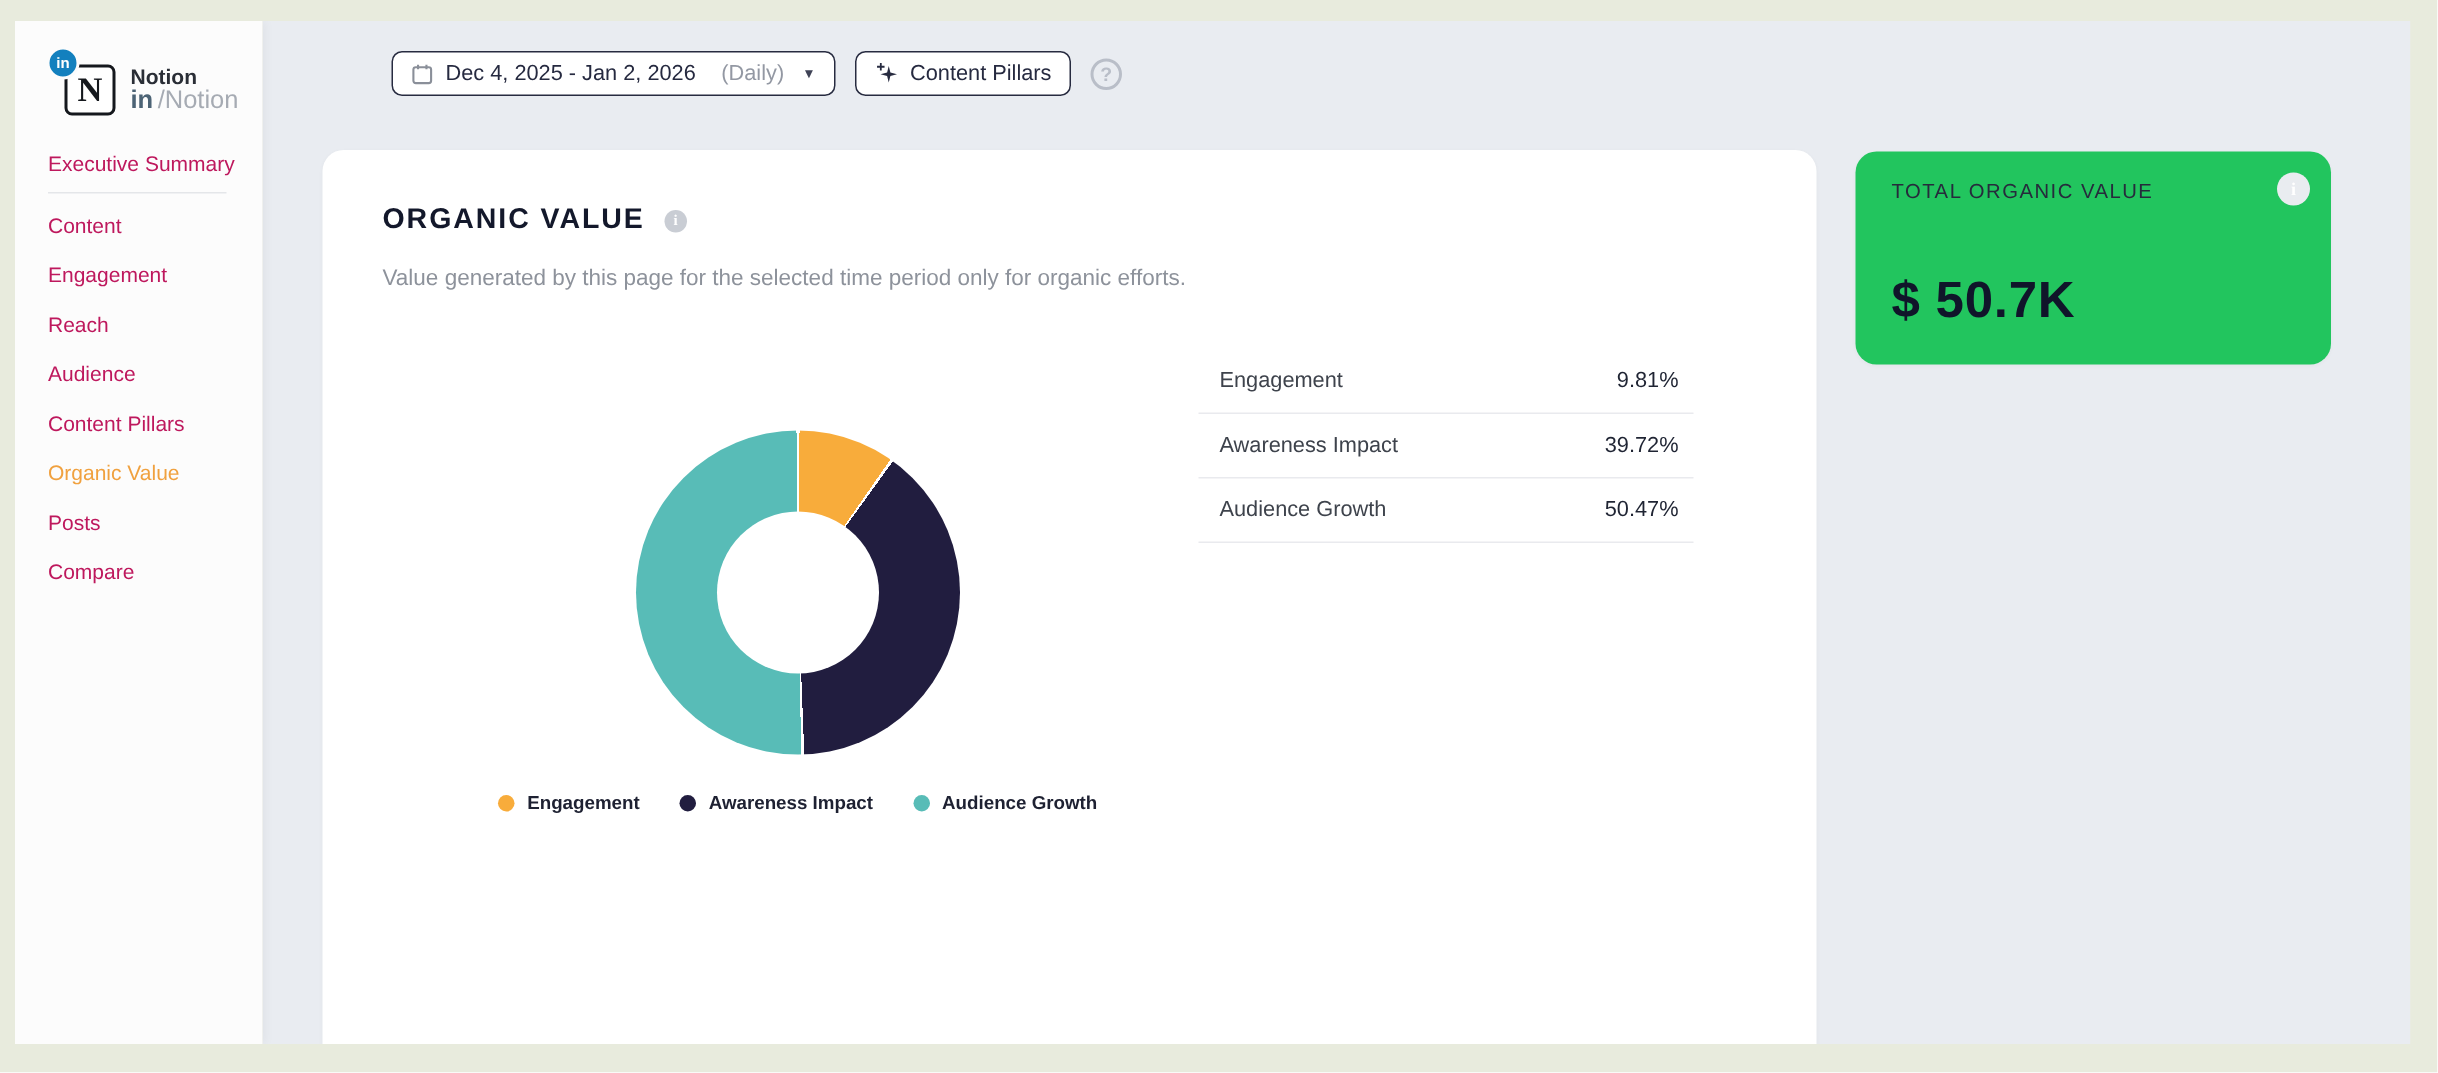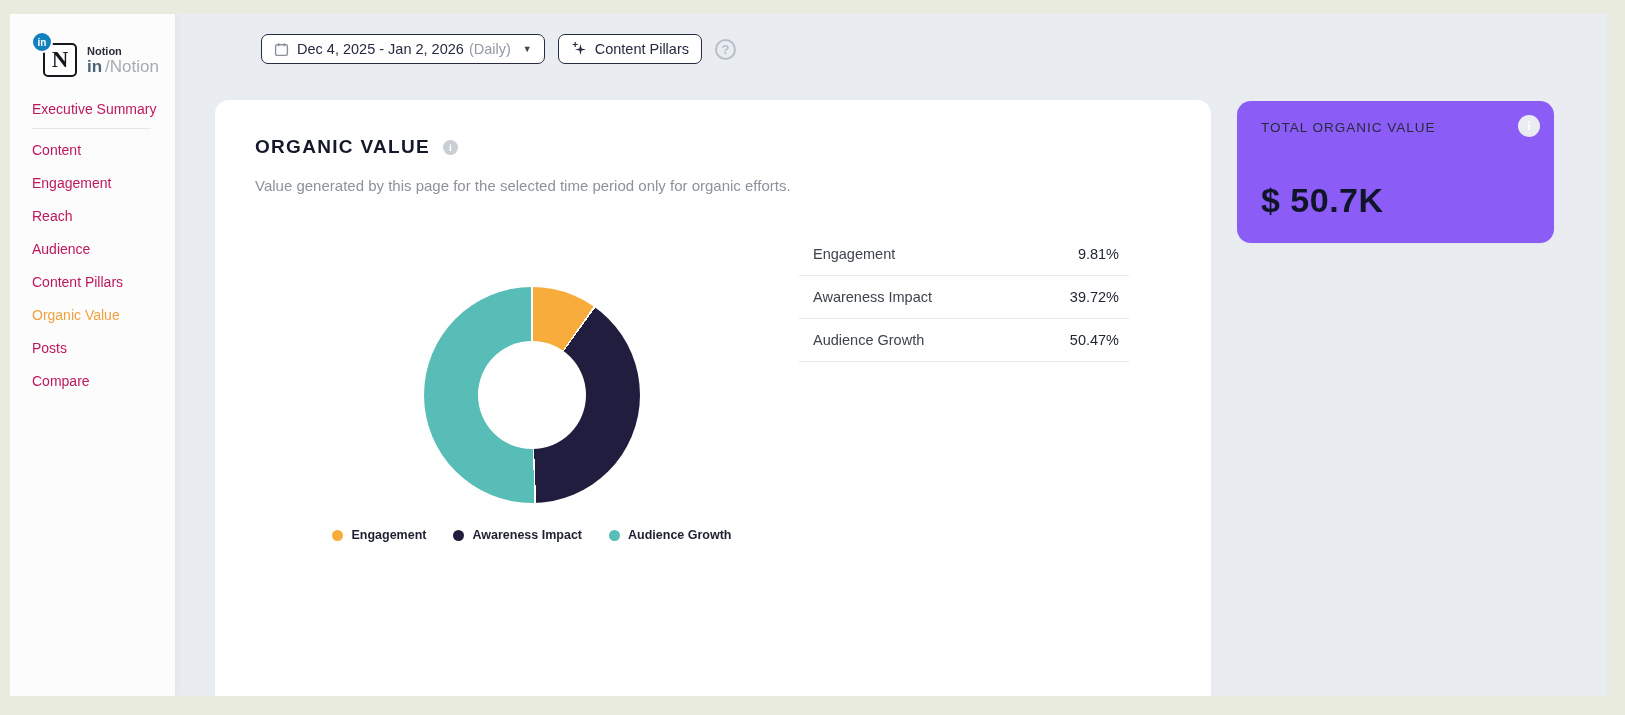--- a/index.html
+++ b/index.html
@@ -44,21 +44,21 @@
   .li-badge {
     position: absolute; left: 0; top: 0;
     width: 22px; height: 22px; border-radius: 50%;
     background: var(--linkedin-blue, #1380BE);
     color: #fff; font-size: 10px; font-weight: 700;
     display: flex; align-items: center; justify-content: center;
     border: 2px solid #FCFCFC;
     z-index: 3;
   }
   .brand-text { margin-left: 10px; padding-top: 12px; }
-  .brand-name { font-size: 11px; font-weight: 700; color: #2A2E36; line-height: 16px; }
+  .brand-name { font-size: 14px; font-weight: 700; color: #2A2E36; line-height: 16px; }
   .brand-handle { font-size: 17px; line-height: 15px; }
   .handle-in { font-weight: 700; color: #4C6375; margin-right: 3px; }
   .handle-path { font-weight: 500; color: #A6ABB3; }
   .nav { position: absolute; top: 78px; left: 0; right: 0; }
   .nav-item {
     height: 33px; display: flex; align-items: center;
     padding-left: 22px;
     font-size: 14px; font-weight: 500; color: #be185d;
     cursor: pointer; white-space: nowrap;
   }
@@ -79,21 +79,21 @@
     background: #FFFFFF;
     border: 1.5px solid #272B40;
     border-radius: 7px;
     display: flex; align-items: center;
     padding: 0 12px;
     font-family: inherit;
     font-size: 14.5px; font-weight: 500; color: #262A40;
     cursor: pointer; white-space: nowrap;
   }
   .btn .ico { margin-right: 8px; display: inline-flex; }
-  .date-granularity { color: #9398A3; margin-left: 5px; }
+  .date-granularity { color: #9398A3; margin-left: 17px; }
   .caret { font-size: 9px; color: #3F4356; margin-left: 12px; }
   .help-circle {
     width: 21px; height: 21px; border-radius: 50%;
     border: 2px solid #B9BEC8;
     color: #B9BEC8; font-size: 13px; font-weight: 700;
     display: flex; align-items: center; justify-content: center;
     cursor: pointer; background: transparent;
   }
   
   .main-card {
@@ -145,21 +145,21 @@
     height: 43px; display: flex; align-items: center; justify-content: space-between;
     border-bottom: 1px solid #E9EAEE;
     padding: 0 10px 0 14px;
   }
   .tlabel { font-size: 14.5px; font-weight: 400; color: #3E434C; }
   .tval { font-size: 14.5px; font-weight: 400; color: #1F2433; }
   
   .total-card {
     position: absolute; left: 1062px; top: 87px;
     width: 317px; height: 142px;
-    background: #8b5cf6; border-radius: 14px;
+    background: #22c55e; border-radius: 14px;
     box-shadow: 0 1px 3px rgba(0,0,0,0.03);
   }
   .total-head {
     position: absolute; left: 24px; right: 14px; top: 14px;
     display: flex; align-items: flex-start; justify-content: space-between;
   }
   .total-title {
     padding-top: 5px;
     font-size: 13.5px; font-weight: 500; letter-spacing: 1px; color: #262B3C;
   }

